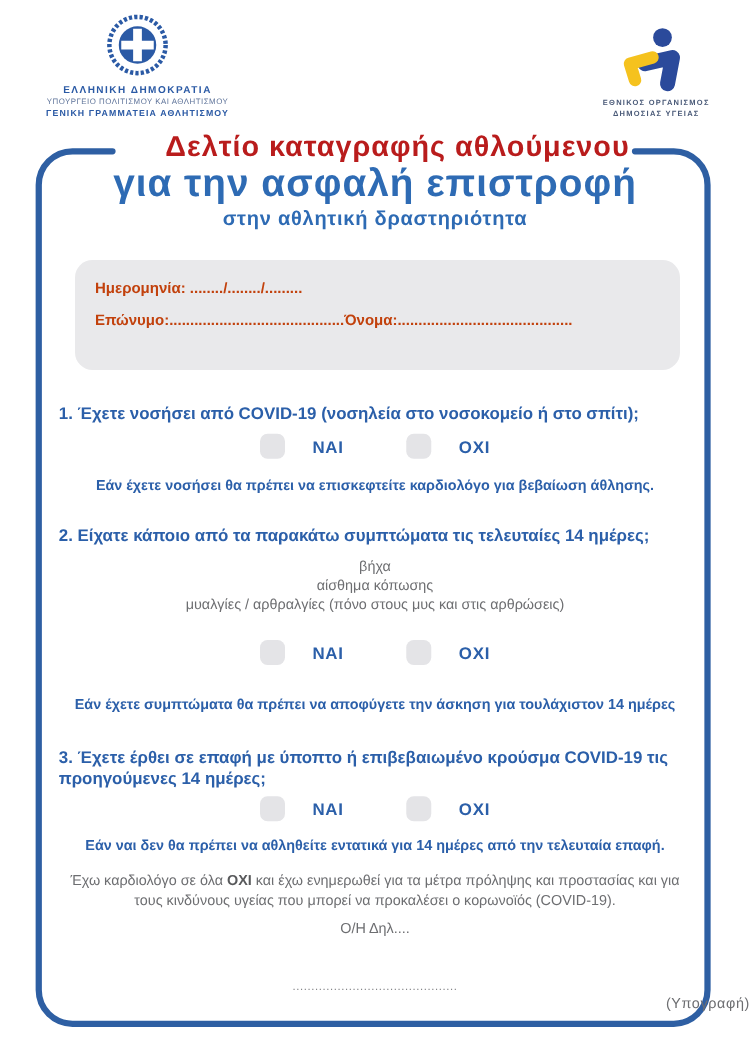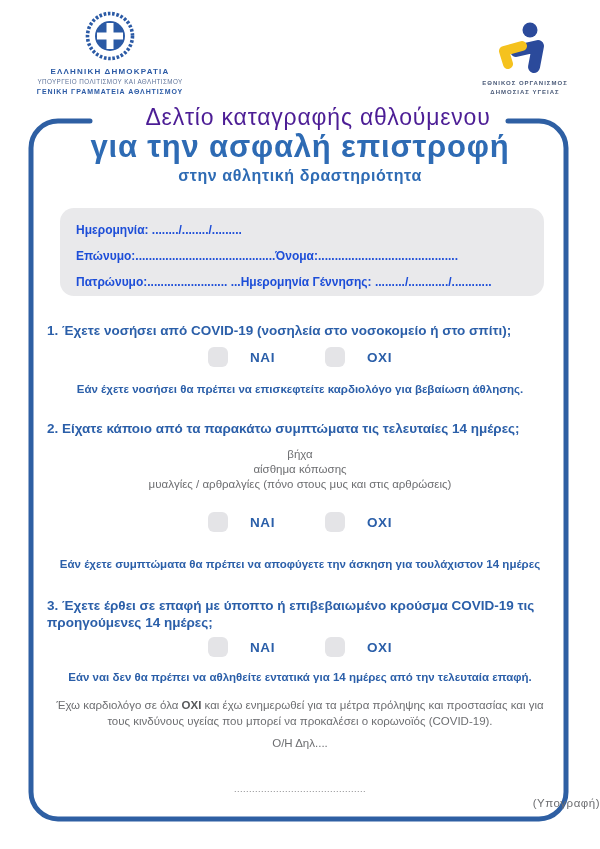--- a/index.html
+++ b/index.html
@@ -15,32 +15,32 @@
   .gov-emblem{display:block;margin:0 auto 4px auto;}
   .gov-l1{font-size:8px;font-weight:bold;color:#2b5aa5;letter-spacing:1.2px;line-height:11px;}
   .gov-l2{font-size:6.3px;color:#5f749a;letter-spacing:0.4px;line-height:10px;}
   .gov-l3{font-size:7px;font-weight:bold;color:#2b5aa5;letter-spacing:0.9px;line-height:10px;}
   .eody-block{position:absolute;top:20px;left:462px;width:126px;text-align:center;}
   .eody-logo{display:block;margin:0 auto 3px auto;}
   .eody-l1,.eody-l2{font-size:6px;font-weight:bold;color:#4a5a78;letter-spacing:1px;line-height:9px;}
 
   
   .title-block{position:absolute;top:104px;left:0;width:600px;text-align:center;}
-  .title-1{font-size:23px;font-weight:normal;color:#4c1d95;letter-spacing:0.8px;line-height:26px;margin-left:36px;}
+  .title-1{font-size:23px;font-weight:bold;color:#b91c1c;letter-spacing:0.8px;line-height:26px;margin-left:36px;}
   .title-2{font-size:31px;font-weight:bold;color:#2e6bb4;letter-spacing:0.8px;line-height:34px;}
   .title-3{font-size:16px;font-weight:bold;color:#2e6bb4;letter-spacing:0.6px;line-height:23px;}
 
   
   .info-box{
     position:absolute;top:208px;left:60px;width:484px;height:88px;
     background:#e9e9eb;border-radius:14px;box-sizing:border-box;
     padding:9px 16px 0 16px;
   }
   .info-row{
-    font-size:12px;font-weight:bold;color:#1d4ed8;line-height:26px;
+    font-size:12px;font-weight:bold;color:#c2410c;line-height:26px;
     white-space:nowrap;overflow:hidden;
   }
 
   
   .q-heading{
     position:absolute;left:47px;width:512px;
     font-size:13.5px;font-weight:bold;color:#2b5fa9;line-height:17px;
   }
   .opt-row{
     position:absolute;left:0;width:600px;
@@ -113,21 +113,20 @@
 
   <div class="title-block">
     <div class="title-1">Δελτίο καταγραφής αθλούμενου</div>
     <div class="title-2">για την ασφαλή επιστροφή</div>
     <div class="title-3">στην αθλητική δραστηριότητα</div>
   </div>
 
   <div class="info-box">
     <div class="info-row">Ημερομηνία: ......../......../.........</div>
     <div class="info-row">Επώνυμο:..........................................Όνομα:..........................................</div>
-    <div class="info-row">Πατρώνυμο:........................ ...Ημερομηνία Γέννησης: ........./............/............</div>
   </div>
 
   <div class="q-heading" style="top:322px;">1. Έχετε νοσήσει από COVID-19 (νοσηλεία στο νοσοκομείο ή στο σπίτι);</div>
   <div class="opt-row" style="top:347px;">
     <span class="checkbox"></span>
     <span class="opt-label">ΝΑΙ</span>
     <span class="checkbox"></span>
     <span class="opt-label last">ΟΧΙ</span>
   </div>
   <div class="q-note" style="top:382px;">Εάν έχετε νοσήσει θα πρέπει να επισκεφτείτε καρδιολόγο για βεβαίωση άθλησης.</div>

